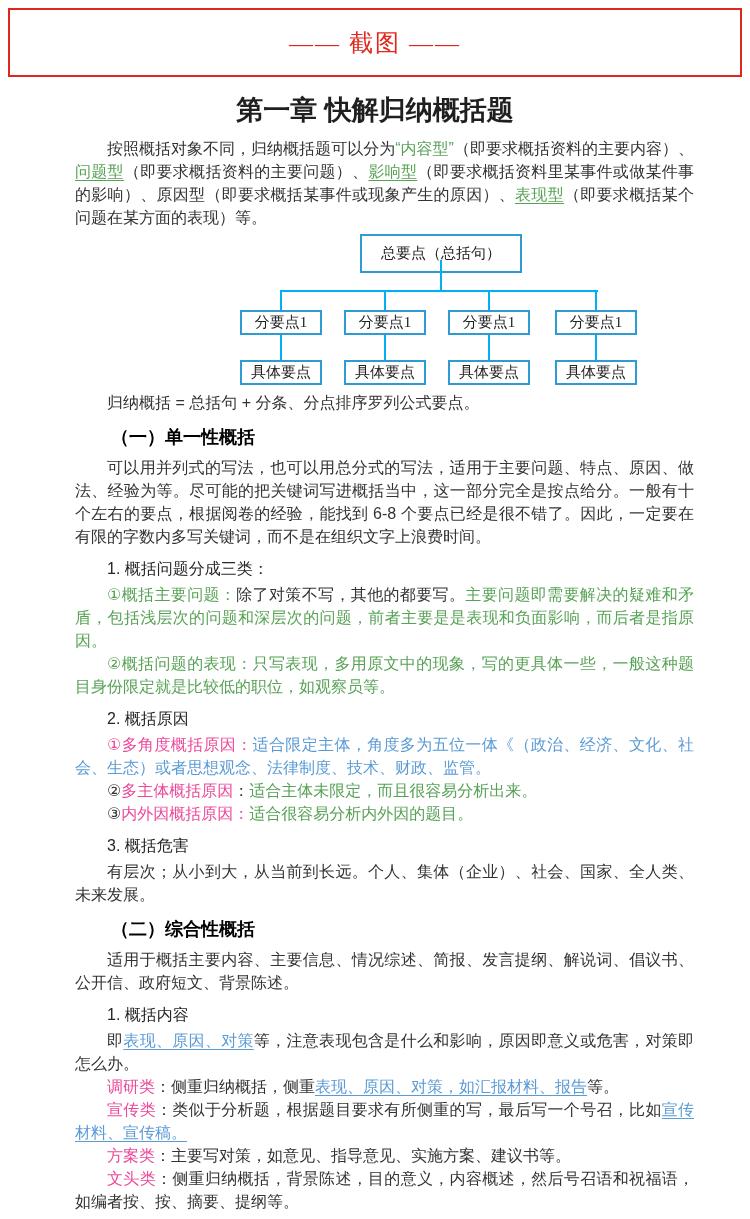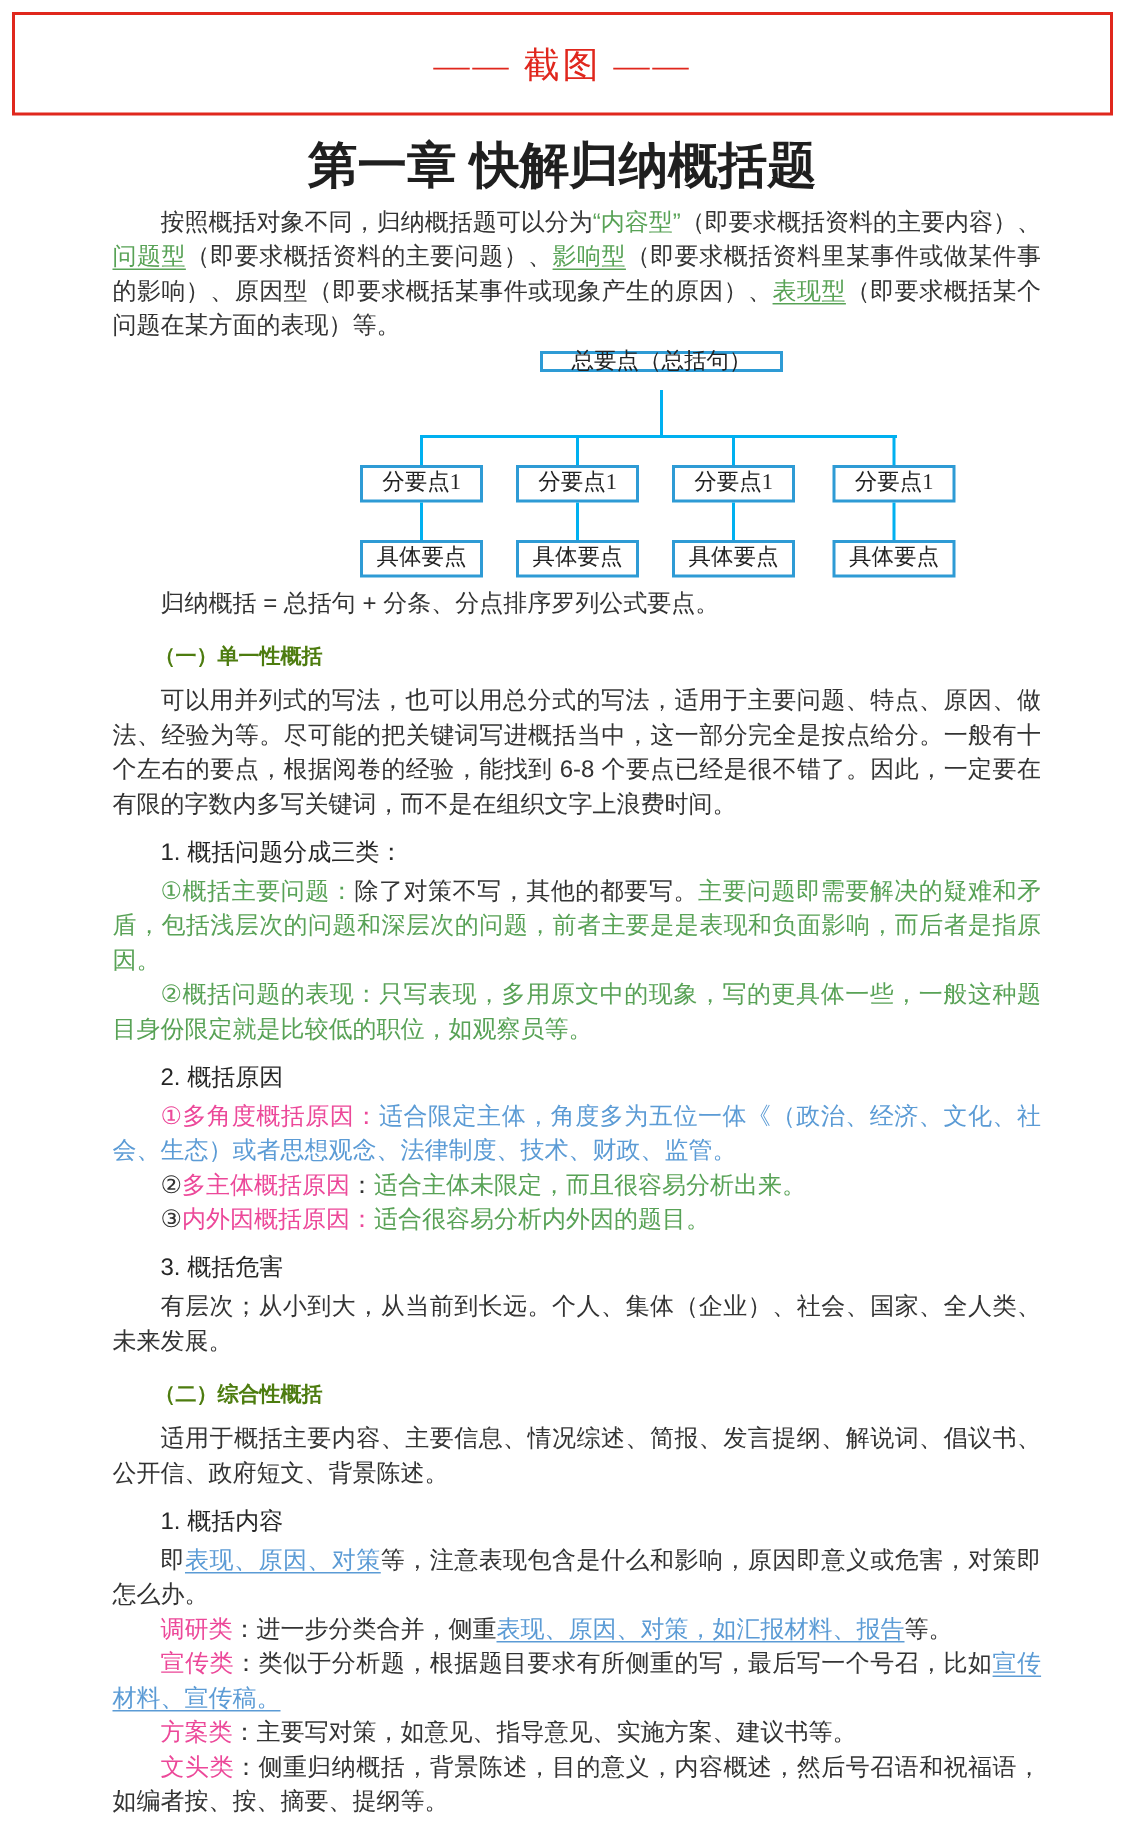--- a/index.html
+++ b/index.html
@@ -19,39 +19,39 @@
     color: #e0271d;
     font-family: "Liberation Serif", "DejaVu Serif", serif;
     font-weight: normal;
     font-size: 24px;
     letter-spacing: 2px;
   }
   
   .page-title {
     margin-top: 16px;
     text-align: center;
-    font-size: 33px;
+    font-size: 27px;
     font-weight: bold;
     color: #1f1f1f;
     line-height: 34px;
   }
   
   .content {
     padding: 10px 56px 0 75px;
     font-size: 16px;
     line-height: 23px;
     text-align: justify;
   }
   .content p { margin: 0; text-indent: 2em; }
   .content .h2 {
     margin: 10px 0 5px 0;
     text-indent: 2em;
-    font-size: 14px;
+    font-size: 18px;
     font-weight: bold;
-    color: #4d7c0f;
+    color: #000000;
     line-height: 27px;
   }
   .content .h3 {
     margin: 9px 0 3px 0;
     text-indent: 2em;
     font-weight: normal;
     color: #262626;
     line-height: 23px;
   }
   .c-green { color: #58a256; }
@@ -86,21 +86,21 @@
 
 <div class="page-title">第一章 快解归纳概括题</div>
 
 <div class="content">
 
   <div>
       <p><span>按照概括对象不同，归纳概括题可以分为</span><span class="c-green">“内容型”</span><span>（即要求概括资料的主要内容）、</span><span class="c-green u">问题型</span><span>（即要求概括资料的主要问题）、</span><span class="c-green u">影响型</span><span>（即要求概括资料里某事件或做某件事的影响）、原因型（即要求概括某事件或现象产生的原因）、</span><span class="c-green u">表现型</span><span>（即要求概括某个问题在某方面的表现）等。</span></p>
     </div>
 
   <div class="diagram">
-    <div class="dbox" style="left:285px; top:0; width:162px; height:14px;">总要点（总括句）</div>
+    <div class="dbox" style="left:285px; top:0; width:162px; height:39px;">总要点（总括句）</div>
 
     <div class="dline" style="left:365px; top:26px; width:2px; height:30px;"></div>
     <div class="dline" style="left:205px; top:56px; width:318px; height:2px;"></div>
 
     <div class="dline" style="left:205px; top:58px; width:2px; height:18px;"></div>
     <div class="dline" style="left:309px; top:58px; width:2px; height:18px;"></div>
     <div class="dline" style="left:413px; top:58px; width:2px; height:18px;"></div>
     <div class="dline" style="left:520px; top:58px; width:2px; height:18px;"></div>
 
     <div class="dbox" style="left:165px; top:76px; width:82px; height:25px;">分要点1</div>
@@ -129,19 +129,19 @@
       <div class="h3"><span>2. 概括原因</span></div>
       <p><span class="c-red">①多角度概括原因：</span><span class="c-blue">适合限定主体，角度多为五位一体《（政治、经济、文化、社会、生态）或者思想观念、法律制度、技术、财政、监管。</span></p>
       <p><span>②</span><span class="c-red">多主体概括原因</span><span>：</span><span class="c-green">适合主体未限定，而且很容易分析出来。</span></p>
       <p><span>③</span><span class="c-red">内外因概括原因</span><span class="c-red">：</span><span class="c-green">适合很容易分析内外因的题目。</span></p>
       <div class="h3"><span>3. 概括危害</span></div>
       <p><span>有层次；从小到大，从当前到长远。个人、集体（企业）、社会、国家、全人类、未来发展。</span></p>
       <div class="h2"><span>（二）综合性概括</span></div>
       <p><span>适用于概括主要内容、主要信息、情况综述、简报、发言提纲、解说词、倡议书、公开信、政府短文、背景陈述。</span></p>
       <div class="h3"><span>1. 概括内容</span></div>
       <p><span>即</span><span class="c-blue u">表现、原因、对策</span><span>等，注意表现包含是什么和影响，原因即意义或危害，对策即怎么办。</span></p>
-      <p><span class="c-red">调研类</span><span>：</span><span>进一步分类合并，侧重</span><span class="c-blue u">表现、原因、对策，如汇报材料、报告</span><span>等。</span></p>
+      <p><span class="c-red">调研类</span><span>：</span><span>侧重归纳概括，侧重</span><span class="c-blue u">表现、原因、对策，如汇报材料、报告</span><span>等。</span></p>
       <p><span class="c-red">宣传类</span><span>：</span><span>类似于分析题，根据题目要求有所侧重的写，最后写一个号召，比如</span><span class="c-blue u">宣传材料、宣传稿。</span></p>
       <p><span class="c-red">方案类</span><span>：</span><span>主要写对策，如意见、指导意见、实施方案、建议书等。</span></p>
       <p><span class="c-red">文头类</span><span>：</span><span>侧重归纳概括，背景陈述，目的意义，内容概述，然后号召语和祝福语，如编者按、按、摘要、提纲等。</span></p>
     </div>
 
 </div>
 
 </body></html>

